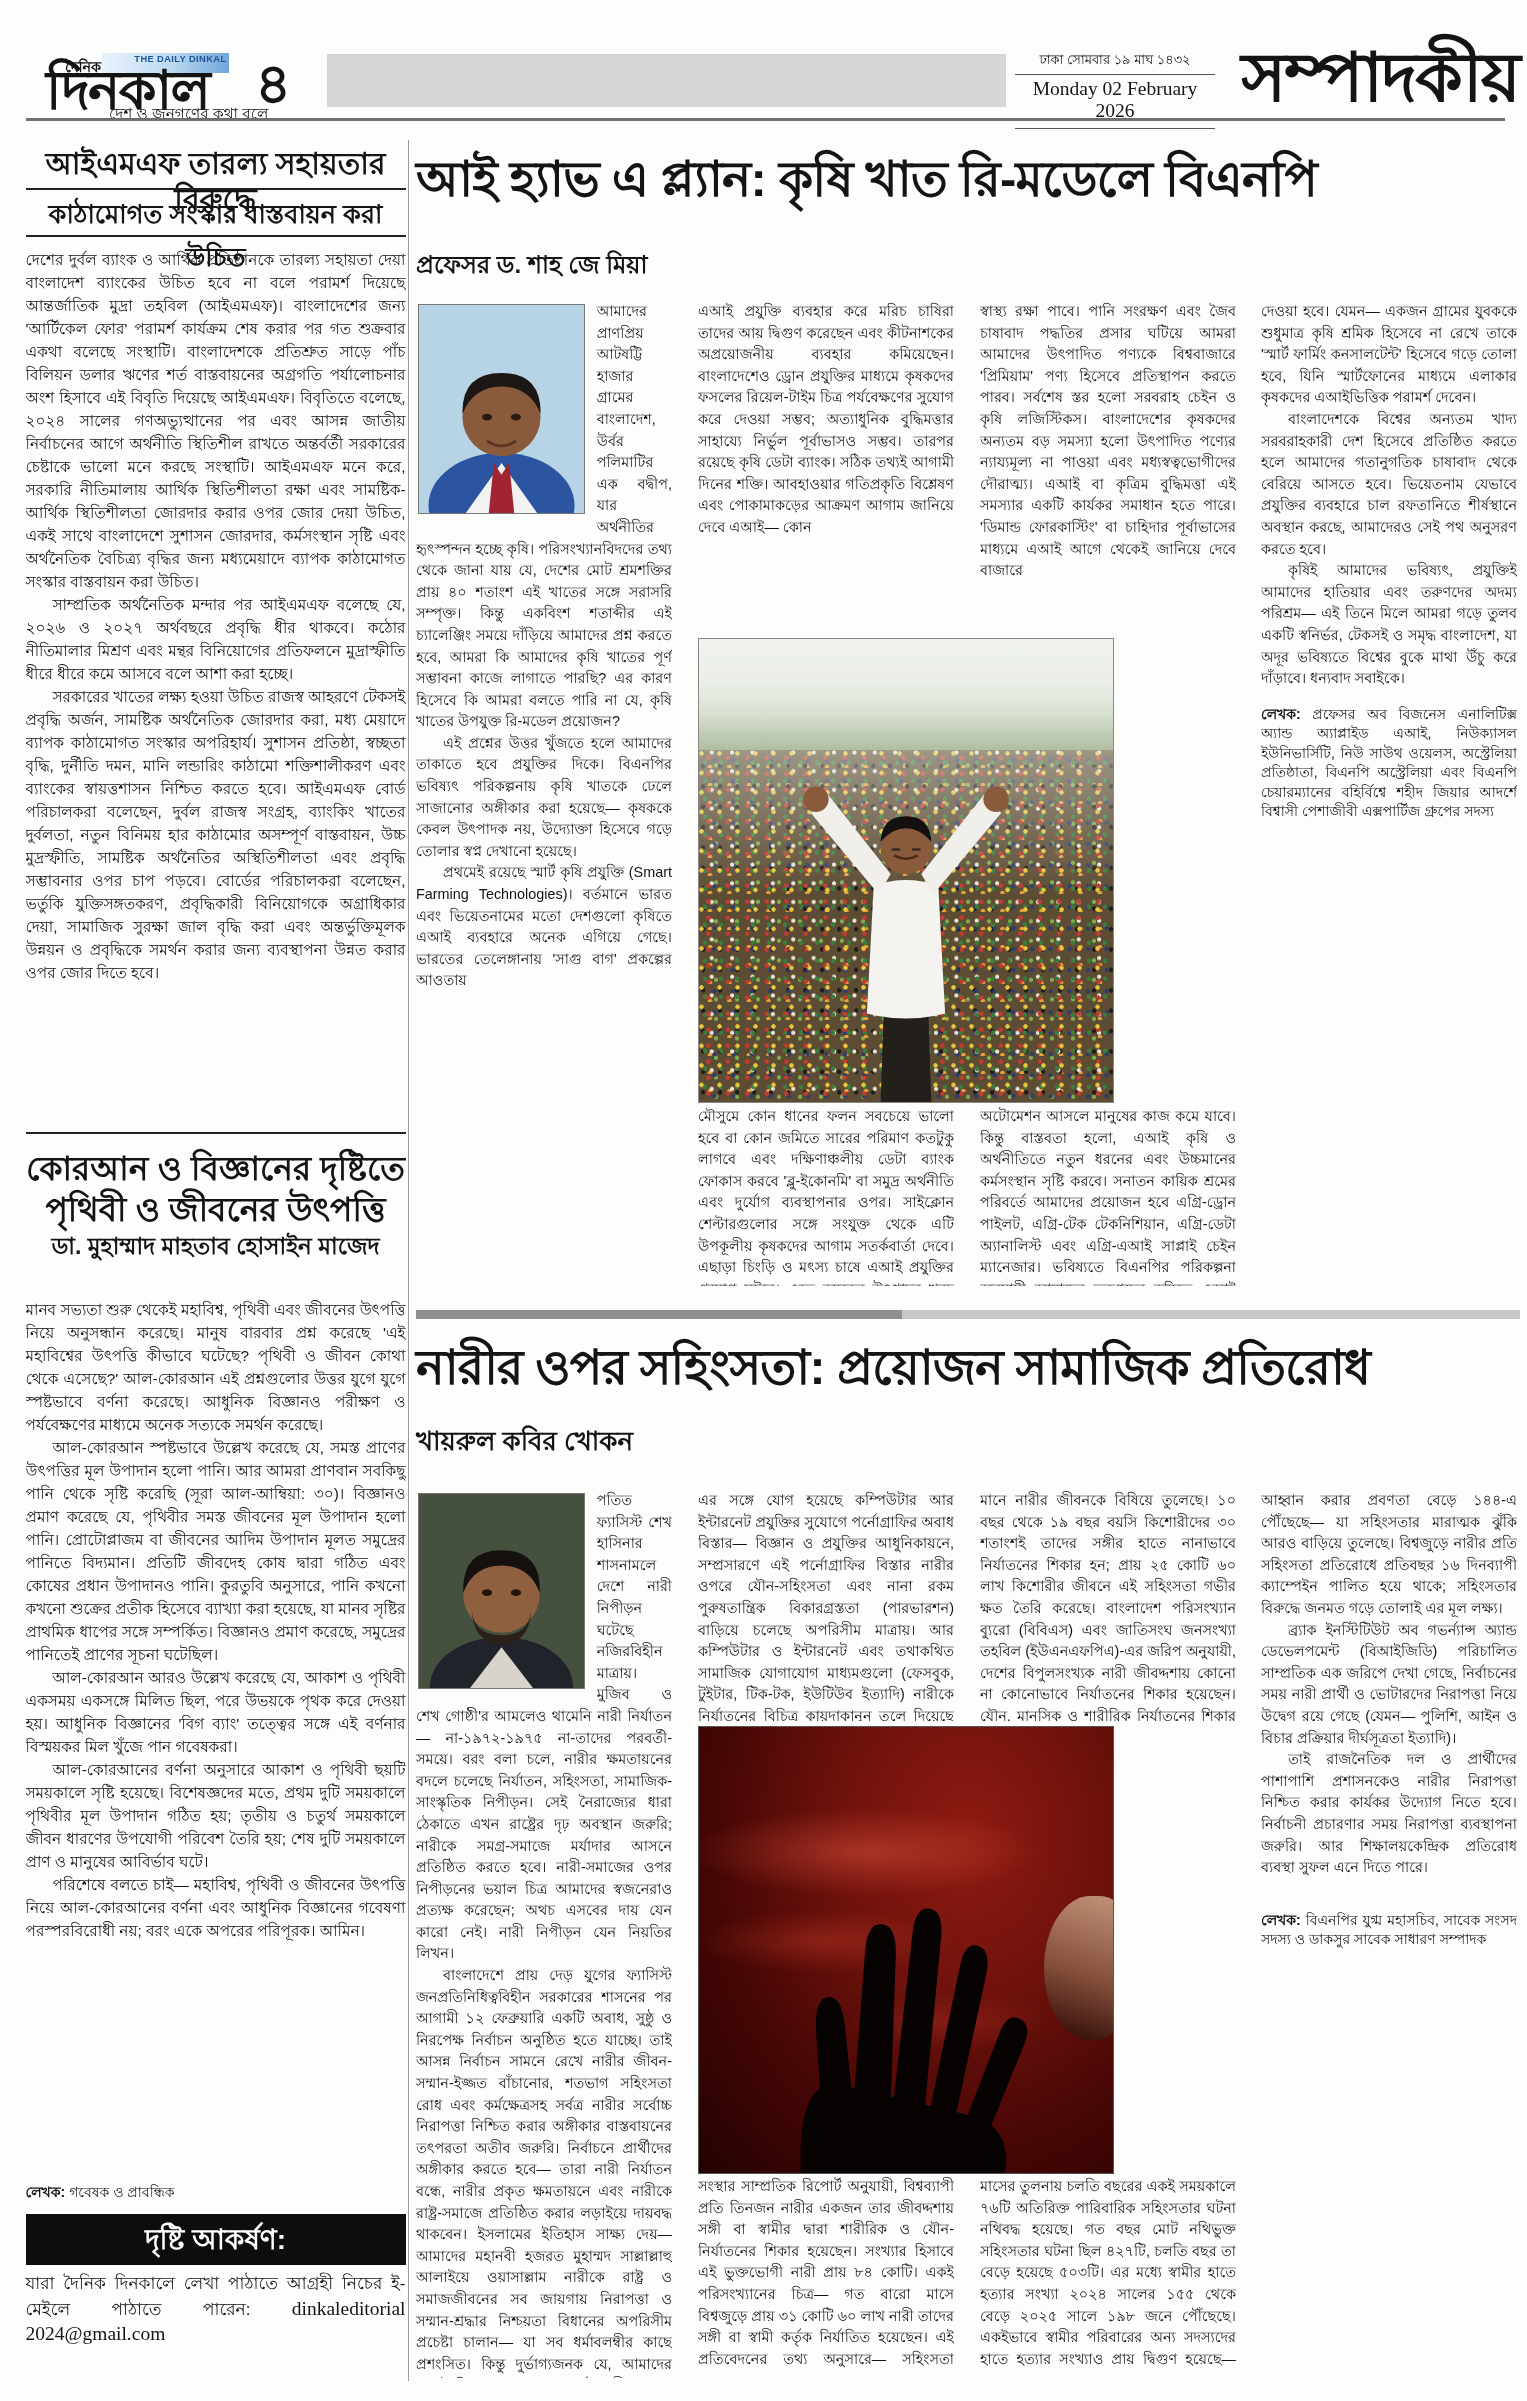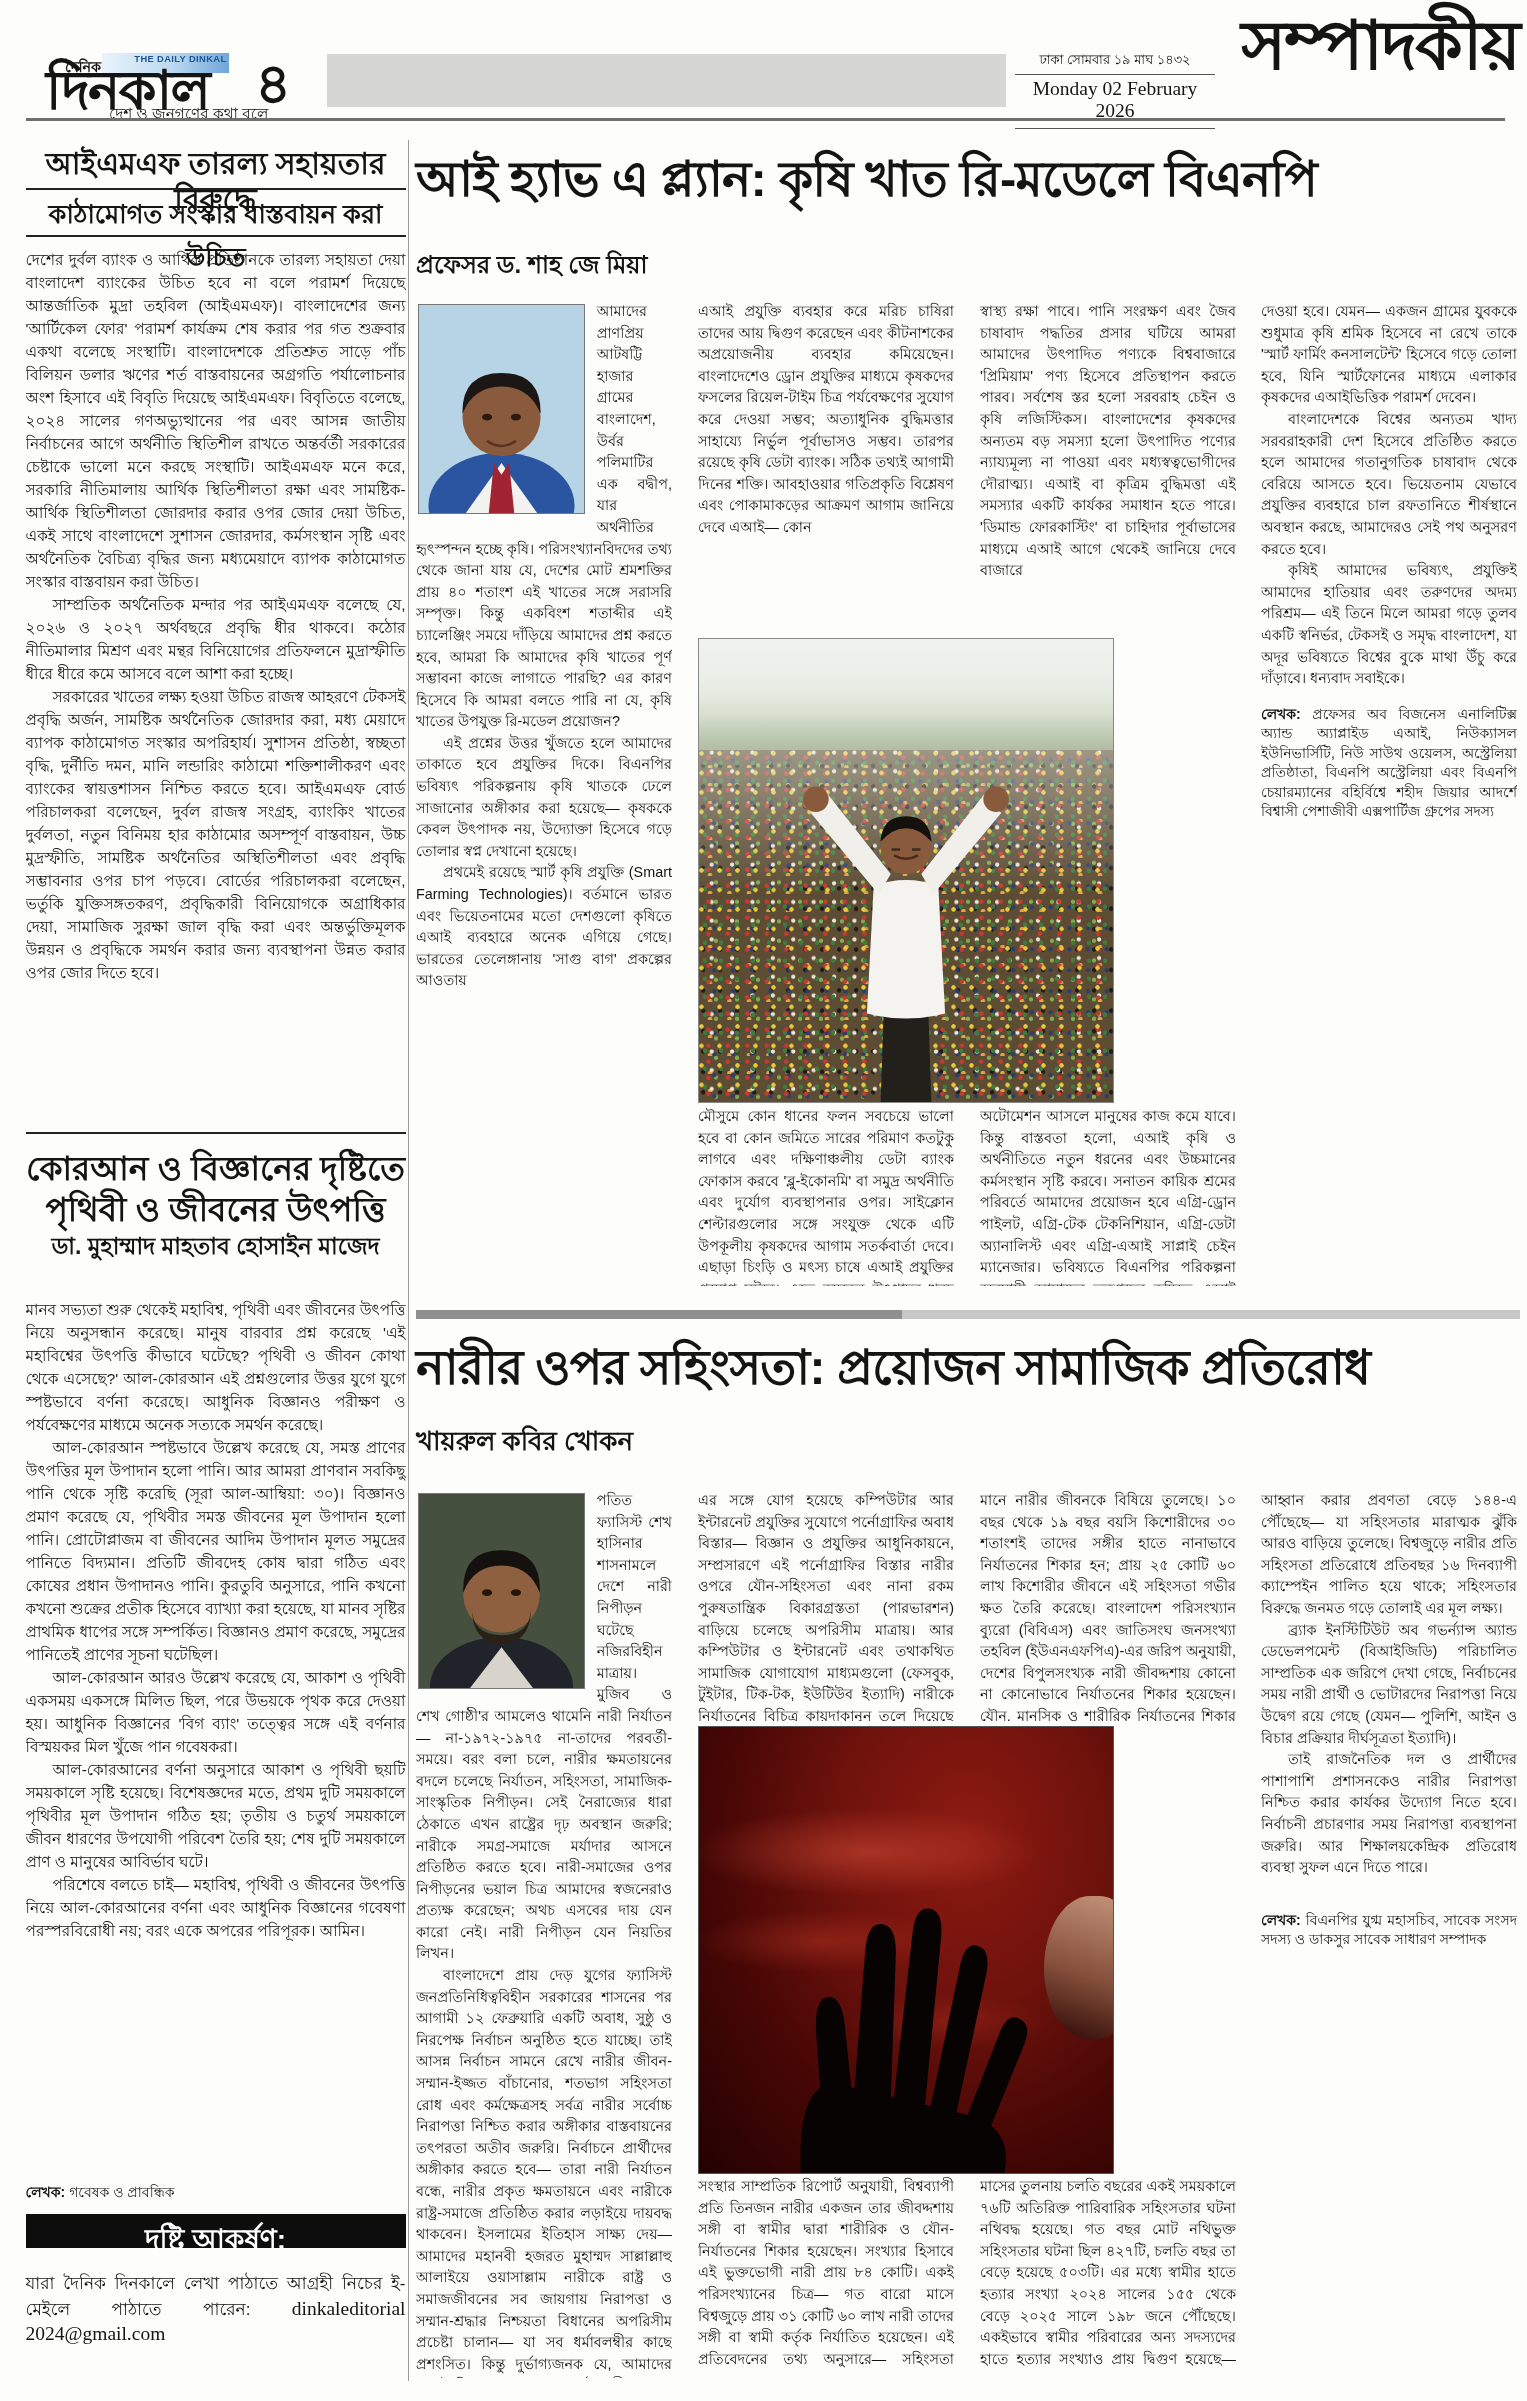--- a/index.html
+++ b/index.html
@@ -12,21 +12,21 @@
   .logo-strip span{display:block;font-size:9.3px;font-weight:bold;color:#1d5694;text-align:right;
       line-height:13.6px;padding-right:2.5px;letter-spacing:0.4px;}
   .daily-label{left:65px;top:56px;font-size:14.4px;font-weight:bold;}
   .logo-main{left:46px;top:63px;font-size:54px;font-weight:900;letter-spacing:-1.7px;line-height:1;}
   .logo-tagline{left:109px;top:102px;font-size:15.3px;}
   .page-number{left:255px;top:41px;font-size:56px;font-weight:600;}
   .header-graybar{left:327px;top:54px;width:679px;height:53px;background:#d6d6d4;}
   .datebox{left:1015px;top:48px;width:200px;text-align:center;}
   .datebox .bn{font-size:13px;padding:1.7px 0 3.4px 0;border-bottom:1.7px solid #555;}
   .datebox .en{font-family:"Liberation Serif",serif;font-size:19.5px;padding:3.4px 0 5.1px 0;border-bottom:1.7px solid #555;}
-  .section-title{left:1184px;top:8px;width:335px;font-size:68px;font-weight:900;text-align:right;
+  .section-title{left:1184px;top:40px;width:335px;font-size:68px;font-weight:900;text-align:right;
       letter-spacing:-1.7px;line-height:1.1;}
   .header-rule{left:25.5px;top:118px;width:1479px;height:3.4px;background:#6f6f6f;}
   .vert-rule{left:408px;top:140px;width:0.8px;height:2241px;background:#9a9a9a;}
   
   .body-text{font-size:14.4px;line-height:21.6px;text-align:justify;overflow:hidden;}
   .body-text p{margin:0;text-indent:27px;}
   .body-text p:first-child{text-indent:0;}
   .leftcol-text{font-size:15.3px;line-height:23px;}
   .author-note{font-size:14px;line-height:19.5px;text-align:justify;}
   .author-note .lbl{font-weight:bold;}
@@ -34,21 +34,21 @@
   .a1-head{left:25.5px;top:146px;width:380px;font-size:30px;font-weight:900;text-align:center;line-height:1.2;}
   .a1-rule1{left:25.5px;top:188px;width:380px;height:1.7px;background:#222;}
   .a1-subhead{left:25.5px;top:195px;width:380px;font-size:25.5px;font-weight:700;text-align:center;}
   .a1-rule2{left:25.5px;top:235px;width:380px;height:1.7px;background:#222;}
   .a1-body{left:25.5px;top:248px;width:380px;height:879px;}
   .left-div{left:25.5px;top:1132px;width:380px;height:1.7px;background:#222;}
   .a2-head{left:25.5px;top:1148px;width:380px;font-size:33px;font-weight:900;text-align:center;line-height:1.25;}
   .a2-byline{left:25.5px;top:1228px;width:380px;font-size:23px;font-weight:700;text-align:center;}
   .a2-body{left:25.5px;top:1280px;width:380px;height:893px;margin-top:18px;}
   .a2-author{left:25.5px;top:2183px;width:380px;}
-  .notice-box{left:25.5px;top:2214px;width:380px;height:34px;background:#0d0d0d;}
+  .notice-box{left:25.5px;top:2214px;width:380px;height:51px;background:#0d0d0d;}
   .notice-box span{display:block;color:#fff;font-size:28px;font-weight:900;text-align:center;line-height:51px;}
   .notice-text{left:25.5px;top:2272px;width:380px;font-size:17px;line-height:24.6px;text-align:justify;}
   .notice-text .email{font-family:"Liberation Serif",serif;font-size:19.5px;}
   
   .agri-head{left:416px;top:151px;width:1104px;font-size:49px;font-weight:900;letter-spacing:-0.8px;line-height:1.15;}
   .agri-byline{left:416px;top:246px;width:594px;font-size:24px;font-weight:700;}
   .col{width:256px;}
   .c1{left:416px;} .c2{left:698px;} .c3{left:980px;} .c4{left:1261px;}
   .agri-colgroup{top:301px;height:985px;}
   .agri-mid-top{top:301px;height:333px;}

